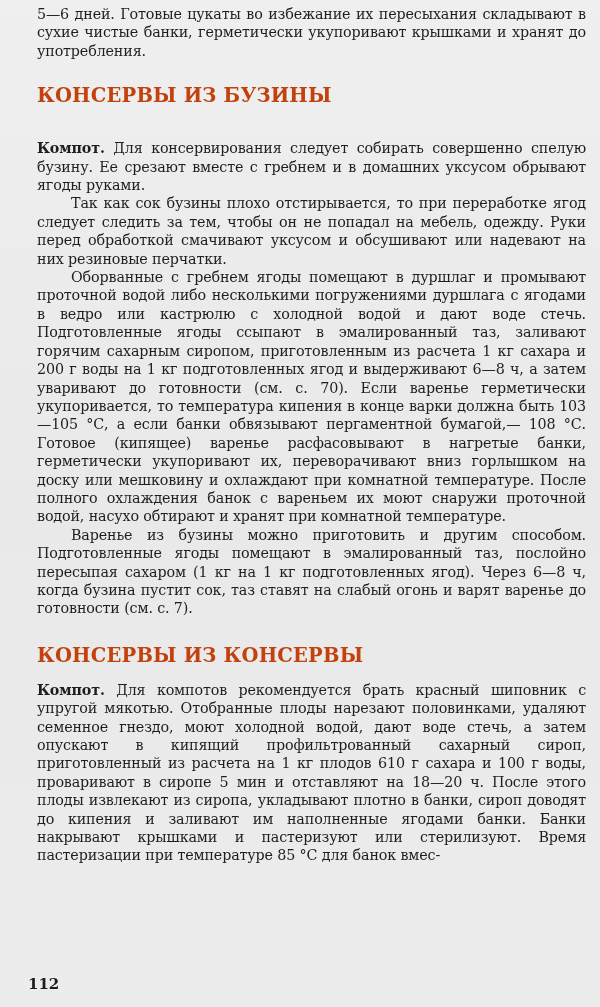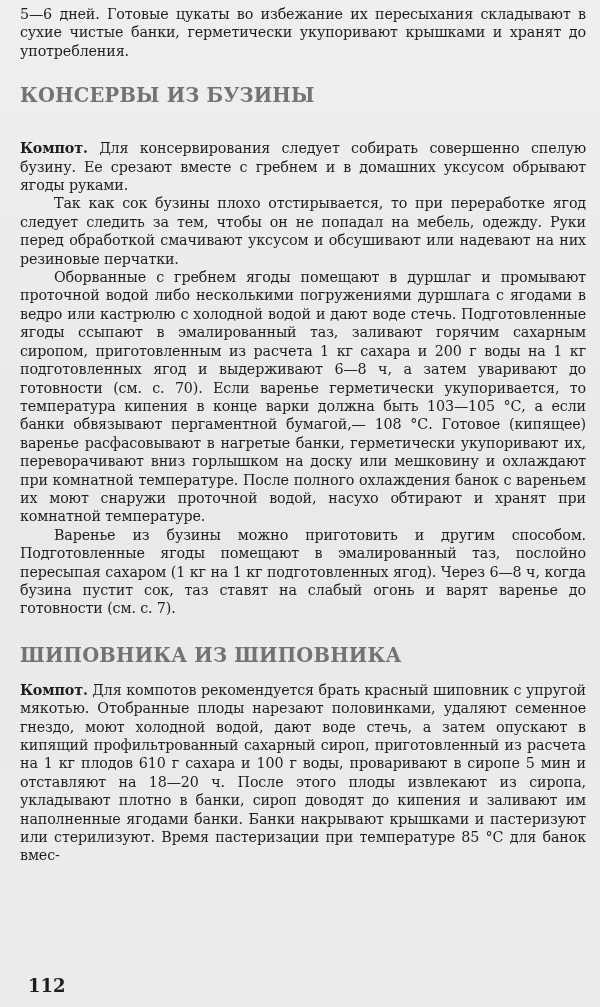--- a/index.html
+++ b/index.html
@@ -7,65 +7,65 @@
     width: 600px; height: 1007px; overflow: hidden;
     background: #ececec;
     background-image: linear-gradient(180deg, #efefef 0%, #e9e9e9 50%, #ececec 100%);
     font-family: "DejaVu Serif", "Liberation Serif", serif;
     color: #1e1e1e;
   }
   .page {
     position: relative;
     width: 600px; height: 707px;
     box-sizing: border-box;
-    padding: 5px 14px 0 20px;
+    padding: 5px 14px 0 37px;
   }
   p {
     margin: 0;
     font-size: 14.3px;
     line-height: 18.4px;
     text-align: justify;
     letter-spacing: -0.15px;
     hyphens: manual;
   }
   p.indent { text-indent: 34px; }
   h2 {
     margin: 0;
     font-family: "DejaVu Serif", "Liberation Serif", serif;
     font-weight: bold;
     font-size: 19.5px;
     letter-spacing: 0.2px;
-    color: #737373;
+    color: #c2410c;
   }
   .h-buzina { margin-top: 24px; margin-bottom: 14px; }
   .h-shipovnik { margin-top: 26px; margin-bottom: 14px; }
   .gap { height: 18px; }
   .lead { font-weight: bold; }
   .page-number {
     position: absolute;
     left: 28px; top: 975px;
-    font-size: 18px; font-weight: bold;
+    font-size: 15px; font-weight: bold;
     color: #1e1e1e;
   }
 </style>
 </head>
 <body>
 
 <div class="page">
 
   <p>5—6 дней. Готовые цукаты во избежание их пересыхания складывают в сухие чистые банки, герметически укупоривают крышками и хранят до употребления.</p>
 
   <h2 class="h-buzina">КОНСЕРВЫ ИЗ БУЗИНЫ</h2>
 
 
   <div class="gap"></div>
 
   <p><span class="lead">Компот.</span><span> Для консервирования следует собирать совершенно спелую бузину. Ее срезают вместе с гребнем и в домашних уксусом обрывают ягоды руками.</span></p>
   <p class="indent">Так как сок бузины плохо отстирывается, то при переработке ягод следует следить за тем, чтобы он не попадал на мебель, одежду. Руки перед обработкой смачивают уксусом и обсушивают или надевают на них резиновые перчатки.</p>
   <p class="indent">Оборванные с гребнем ягоды помещают в дуршлаг и промывают проточной водой либо несколькими погружениями дуршлага с ягодами в ведро или кастрюлю с холодной водой и дают воде стечь. Подготовленные ягоды ссыпают в эмалированный таз, заливают горячим сахарным сиропом, приготовленным из расчета 1 кг сахара и 200 г воды на 1 кг подготовленных ягод и выдерживают 6—8 ч, а затем уваривают до готовности (см. с. 70). Если варенье герметически укупоривается, то температура кипения в конце варки должна быть 103—105 °С, а если банки обвязывают пергаментной бумагой,— 108 °С. Готовое (кипящее) варенье расфасовывают в нагретые банки, герметически укупоривают их, переворачивают вниз горлышком на доску или мешковину и охлаждают при комнатной температуре. После полного охлаждения банок с вареньем их моют снаружи проточной водой, насухо обтирают и хранят при комнатной температуре.</p>
   <p class="indent">Варенье из бузины можно приготовить и другим способом. Подготовленные ягоды помещают в эмалированный таз, послойно пересыпая сахаром (1 кг на 1 кг подготовленных ягод). Через 6—8 ч, когда бузина пустит сок, таз ставят на слабый огонь и варят варенье до готовности (см. с. 7).</p>
 
-  <h2 class="h-shipovnik">ШИПОВНИКА ИЗ ШИПОВНИКА</h2>
+  <h2 class="h-shipovnik">КОНСЕРВЫ ИЗ КОНСЕРВЫ</h2>
 
   <p><span class="lead">Компот.</span><span> Для компотов рекомендуется брать красный шиповник с упругой мякотью. Отобранные плоды нарезают половинками, удаляют семенное гнездо, моют холодной водой, дают воде стечь, а затем опускают в кипящий профильтрованный сахарный сироп, приготовленный из расчета на 1 кг плодов 610 г сахара и 100 г воды, проваривают в сиропе 5 мин и отставляют на 18—20 ч. После этого плоды извлекают из сиропа, укладывают плотно в банки, сироп доводят до кипения и заливают им наполненные ягодами банки. Банки накрывают крышками и пастеризуют или стерилизуют. Время пастеризации при температуре 85 °С для банок вмес-</span></p>
 
   <div class="page-number">112</div>
 </div>
 
 </body></html>

